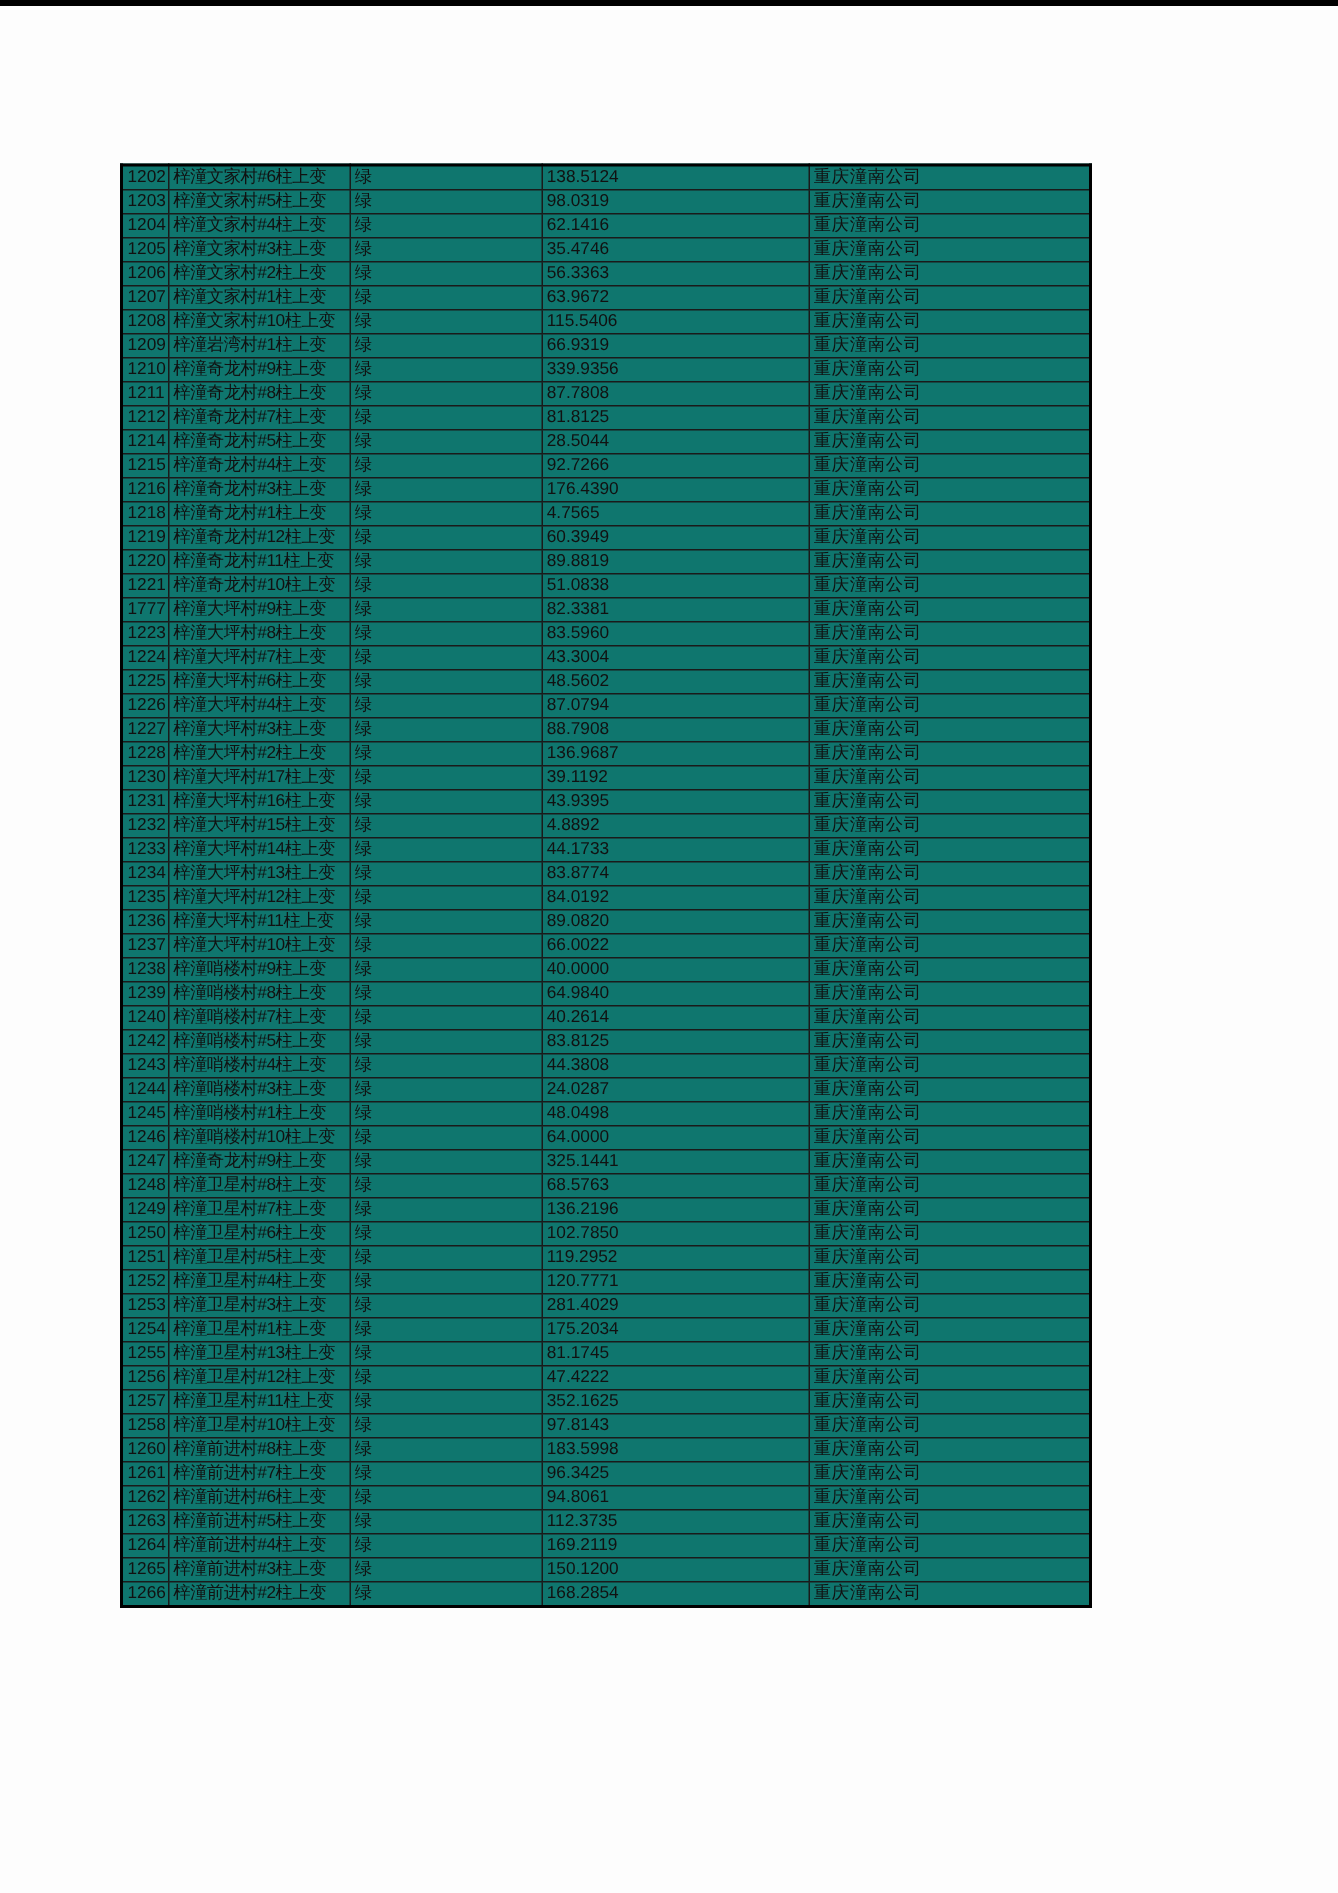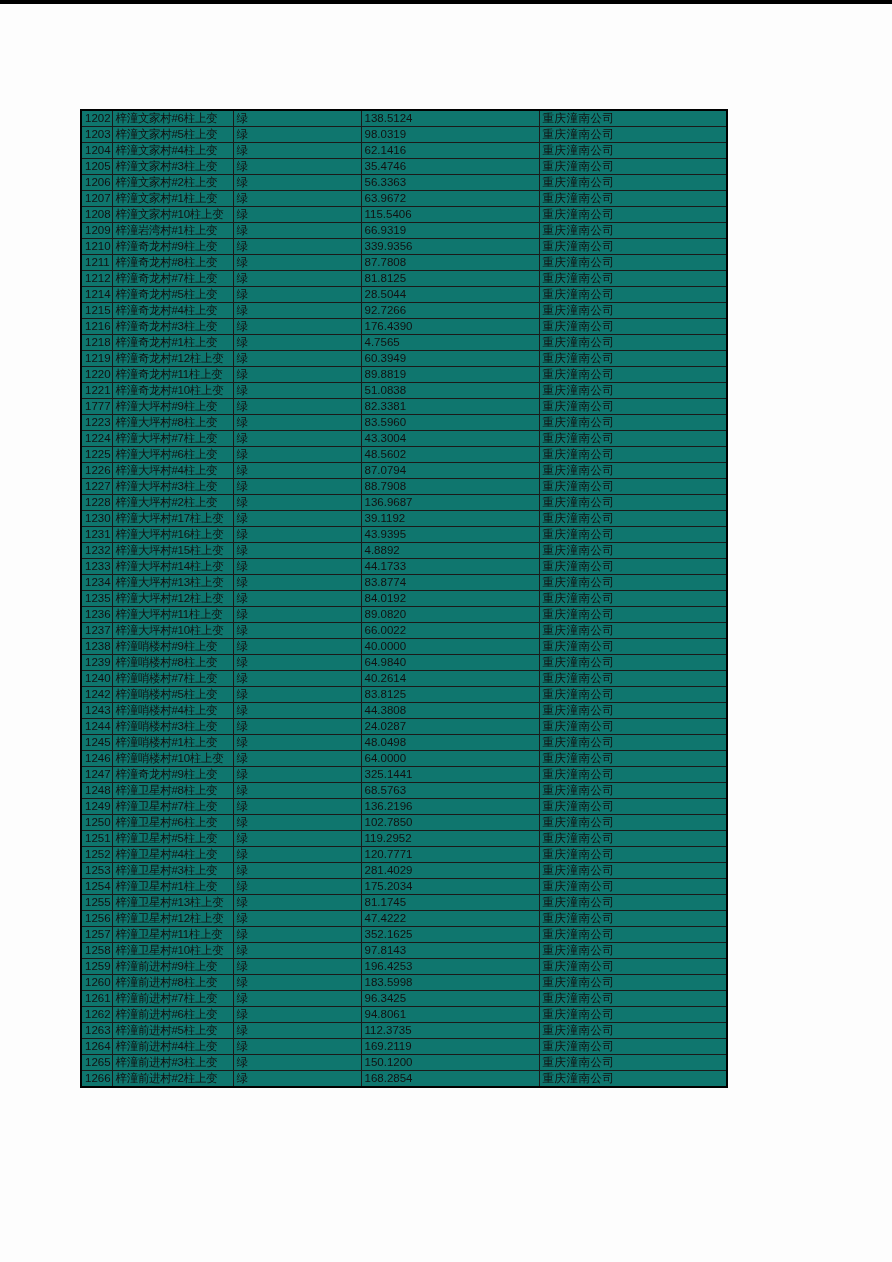--- a/index.html
+++ b/index.html
@@ -430,27 +430,20 @@
     <td class="c-company">重庆潼南公司</td>
   </tr>
       <tr>
     <td class="c-id">1258</td>
     <td class="c-name">梓潼卫星村#10柱上变</td>
     <td class="c-status">绿</td>
     <td class="c-value">97.8143</td>
     <td class="c-company">重庆潼南公司</td>
   </tr>
       <tr>
-    <td class="c-id">1259</td>
-    <td class="c-name">梓潼前进村#9柱上变</td>
-    <td class="c-status">绿</td>
-    <td class="c-value">196.4253</td>
-    <td class="c-company">重庆潼南公司</td>
-  </tr>
-      <tr>
     <td class="c-id">1260</td>
     <td class="c-name">梓潼前进村#8柱上变</td>
     <td class="c-status">绿</td>
     <td class="c-value">183.5998</td>
     <td class="c-company">重庆潼南公司</td>
   </tr>
       <tr>
     <td class="c-id">1261</td>
     <td class="c-name">梓潼前进村#7柱上变</td>
     <td class="c-status">绿</td>

